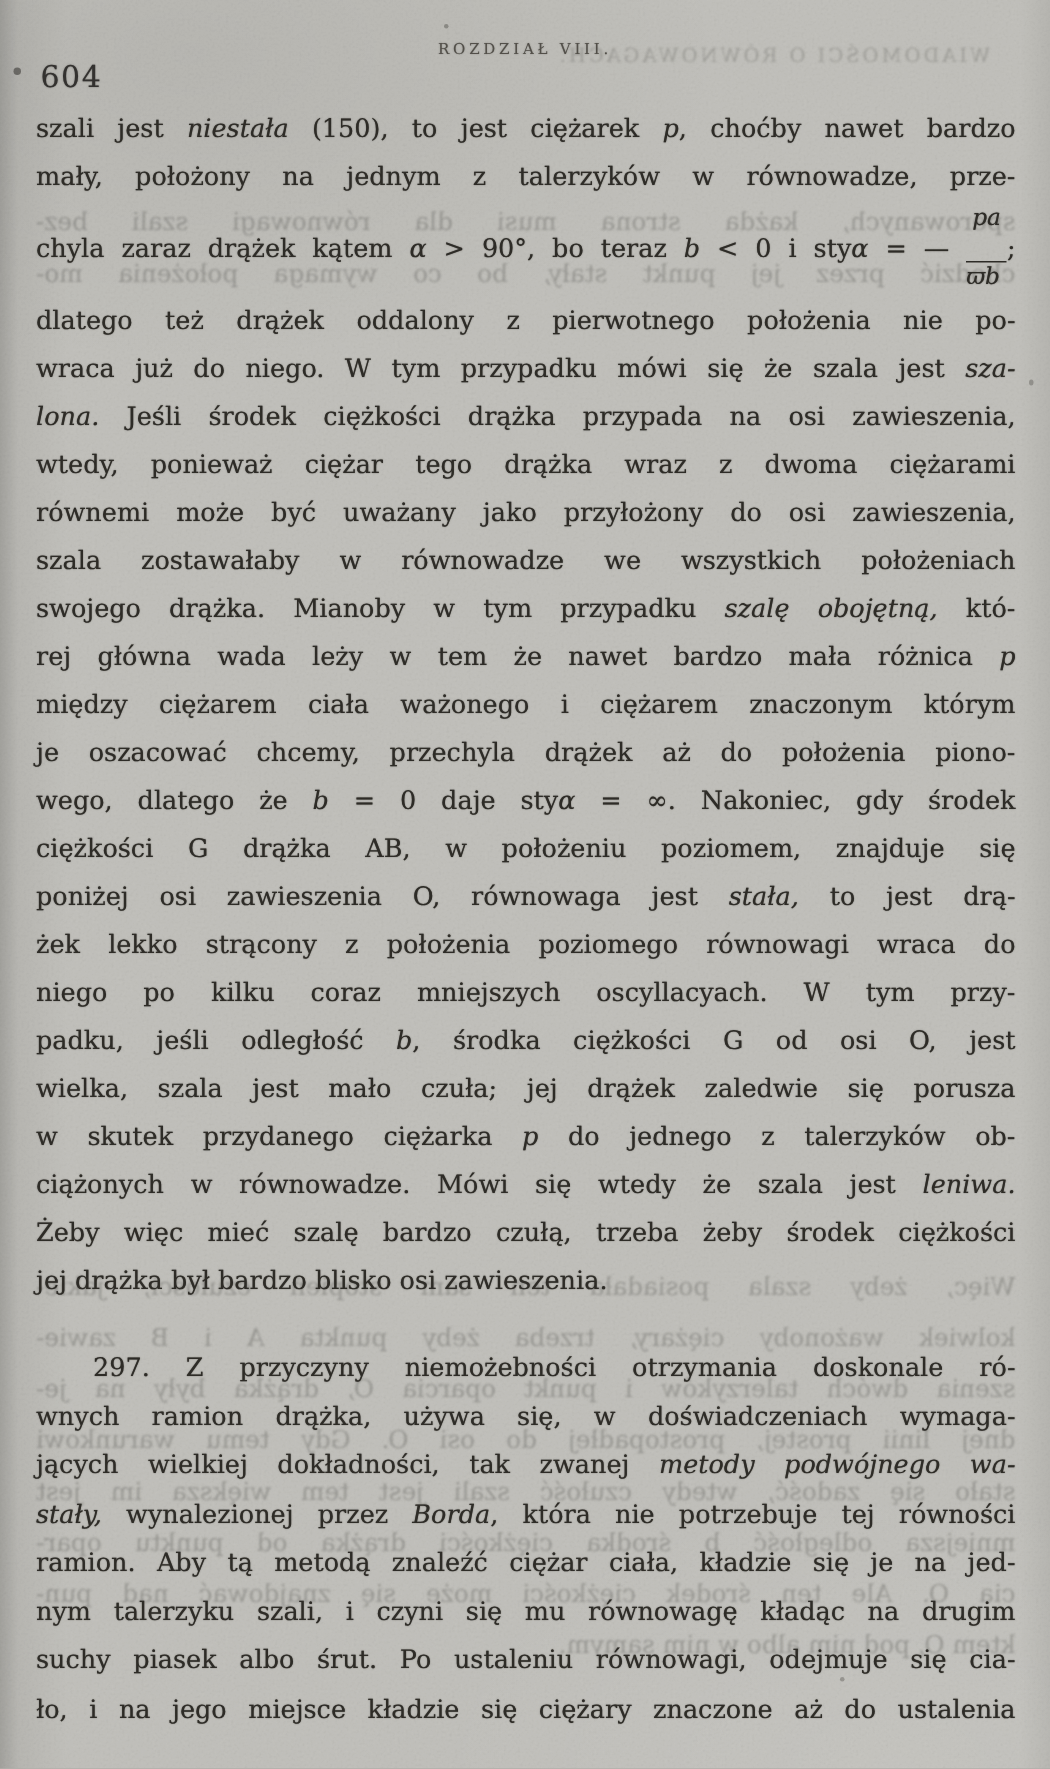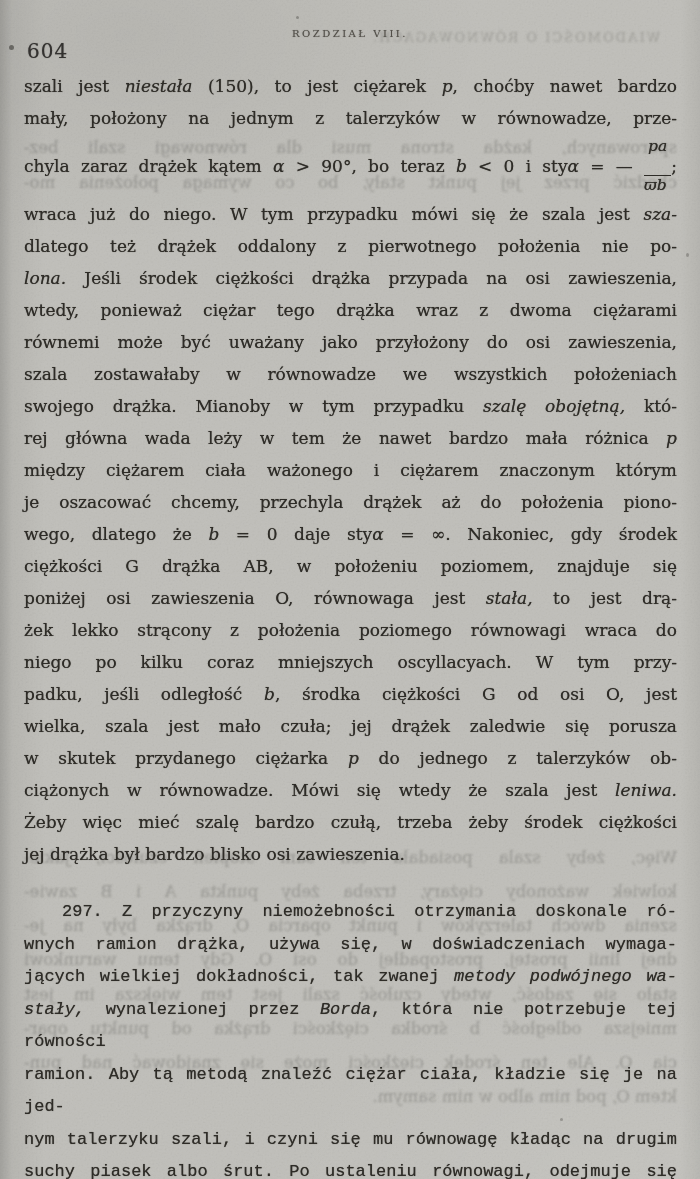--- a/index.html
+++ b/index.html
@@ -17,21 +17,21 @@
   .header{position:absolute;top:28px;left:0;width:100%;height:30px;}
   .pagenum{position:absolute;left:27px;top:11px;font-size:20px;letter-spacing:1px;color:#343230;
     text-shadow:0 0 1px rgba(40,40,36,0.6);}
   .runhead{text-align:center;font-size:10px;letter-spacing:2.5px;color:#53504a;
     text-shadow:0 0 1px rgba(70,68,62,0.5);}
   .textblock{position:absolute;left:24px;width:653px;font-size:17px;
     text-shadow:0 0 0.8px rgba(40,38,34,0.75);}
   .p1{top:70px;}
   .p2{top:896px;}
   .line{line-height:32px;text-align:justify;text-align-last:justify;}
-  .p2 .line{line-height:32.5px;font-family:Liberation Mono, monospace;}
+  .p2 .line{line-height:32.5px;}
   .line.tall{line-height:64px;}
   .line.nojust{text-align:left;text-align-last:left;}
   .line.indent{padding-left:38px;}
   .i{font-style:italic;}
   .frac{display:inline-block;vertical-align:middle;text-align:center;font-style:italic;
     font-size:15.5px;line-height:1.15;position:relative;top:-1px;}
   .frac .num{display:block;padding:0 4px 19px;border-bottom:1.6px solid #2e2c27;}
   .frac .den{display:block;padding-top:1px;}
   .ghost{position:absolute;left:24px;width:653px;font-size:16.5px;line-height:1.1;
     color:rgba(64,62,58,0.30);transform:scaleX(-1);filter:blur(0.8px);
@@ -70,22 +70,22 @@
       <div class="ghost g8">stało się zadość, wtedy czułość szali jest tem większa im jest</div>
       <div class="ghost g9">mniejsza odległość b środka ciężkości drążka od punktu opar-</div>
       <div class="ghost g10">cia O. Ale ten środek ciężkości może się znajdować nad pun-</div>
       <div class="ghost g11">ktem O, pod nim albo w nim samym.</div>
     </div>
 
   <div id="para1" class="textblock p1">
       <div class="line"><span>szali jest </span><span class="i">niestała</span><span> (150), to jest ciężarek </span><span class="i">p</span><span>, choćby nawet bardzo</span></div>
       <div class="line"><span>mały, położony na jednym z talerzyków w równowadze, prze-</span></div>
       <div class="line tall"><span>chyla zaraz drążek kątem </span><span class="i">α</span><span> &gt; 90°, bo teraz </span><span class="i">b</span><span> &lt; 0 i sty</span><span class="i">α</span><span> = — </span><span class="frac"><span class="num">pa</span><span class="den">ϖb</span></span><span>;</span></div>
+      <div class="line"><span>dlatego też drążek oddalony z pierwotnego położenia nie po-</span></div>
       <div class="line"><span>wraca już do niego. W tym przypadku mówi się że szala jest </span><span class="i">sza-</span></div>
-      <div class="line"><span>dlatego też drążek oddalony z pierwotnego położenia nie po-</span></div>
       <div class="line"><span class="i">lona.</span><span> Jeśli środek ciężkości drążka przypada na osi zawieszenia,</span></div>
       <div class="line"><span>wtedy, ponieważ ciężar tego drążka wraz z dwoma ciężarami</span></div>
       <div class="line"><span>równemi może być uważany jako przyłożony do osi zawieszenia,</span></div>
       <div class="line"><span>szala zostawałaby w równowadze we wszystkich położeniach</span></div>
       <div class="line"><span>swojego drążka. Mianoby w tym przypadku </span><span class="i">szalę obojętną,</span><span> któ-</span></div>
       <div class="line"><span>rej główna wada leży w tem że nawet bardzo mała różnica </span><span class="i">p</span></div>
       <div class="line"><span>między ciężarem ciała ważonego i ciężarem znaczonym którym</span></div>
       <div class="line"><span>je oszacować chcemy, przechyla drążek aż do położenia piono-</span></div>
       <div class="line"><span>wego, dlatego że </span><span class="i">b</span><span> = 0 daje sty</span><span class="i">α</span><span> = ∞. Nakoniec, gdy środek</span></div>
       <div class="line"><span>ciężkości G drążka AB, w położeniu poziomem, znajduje się</span></div>

